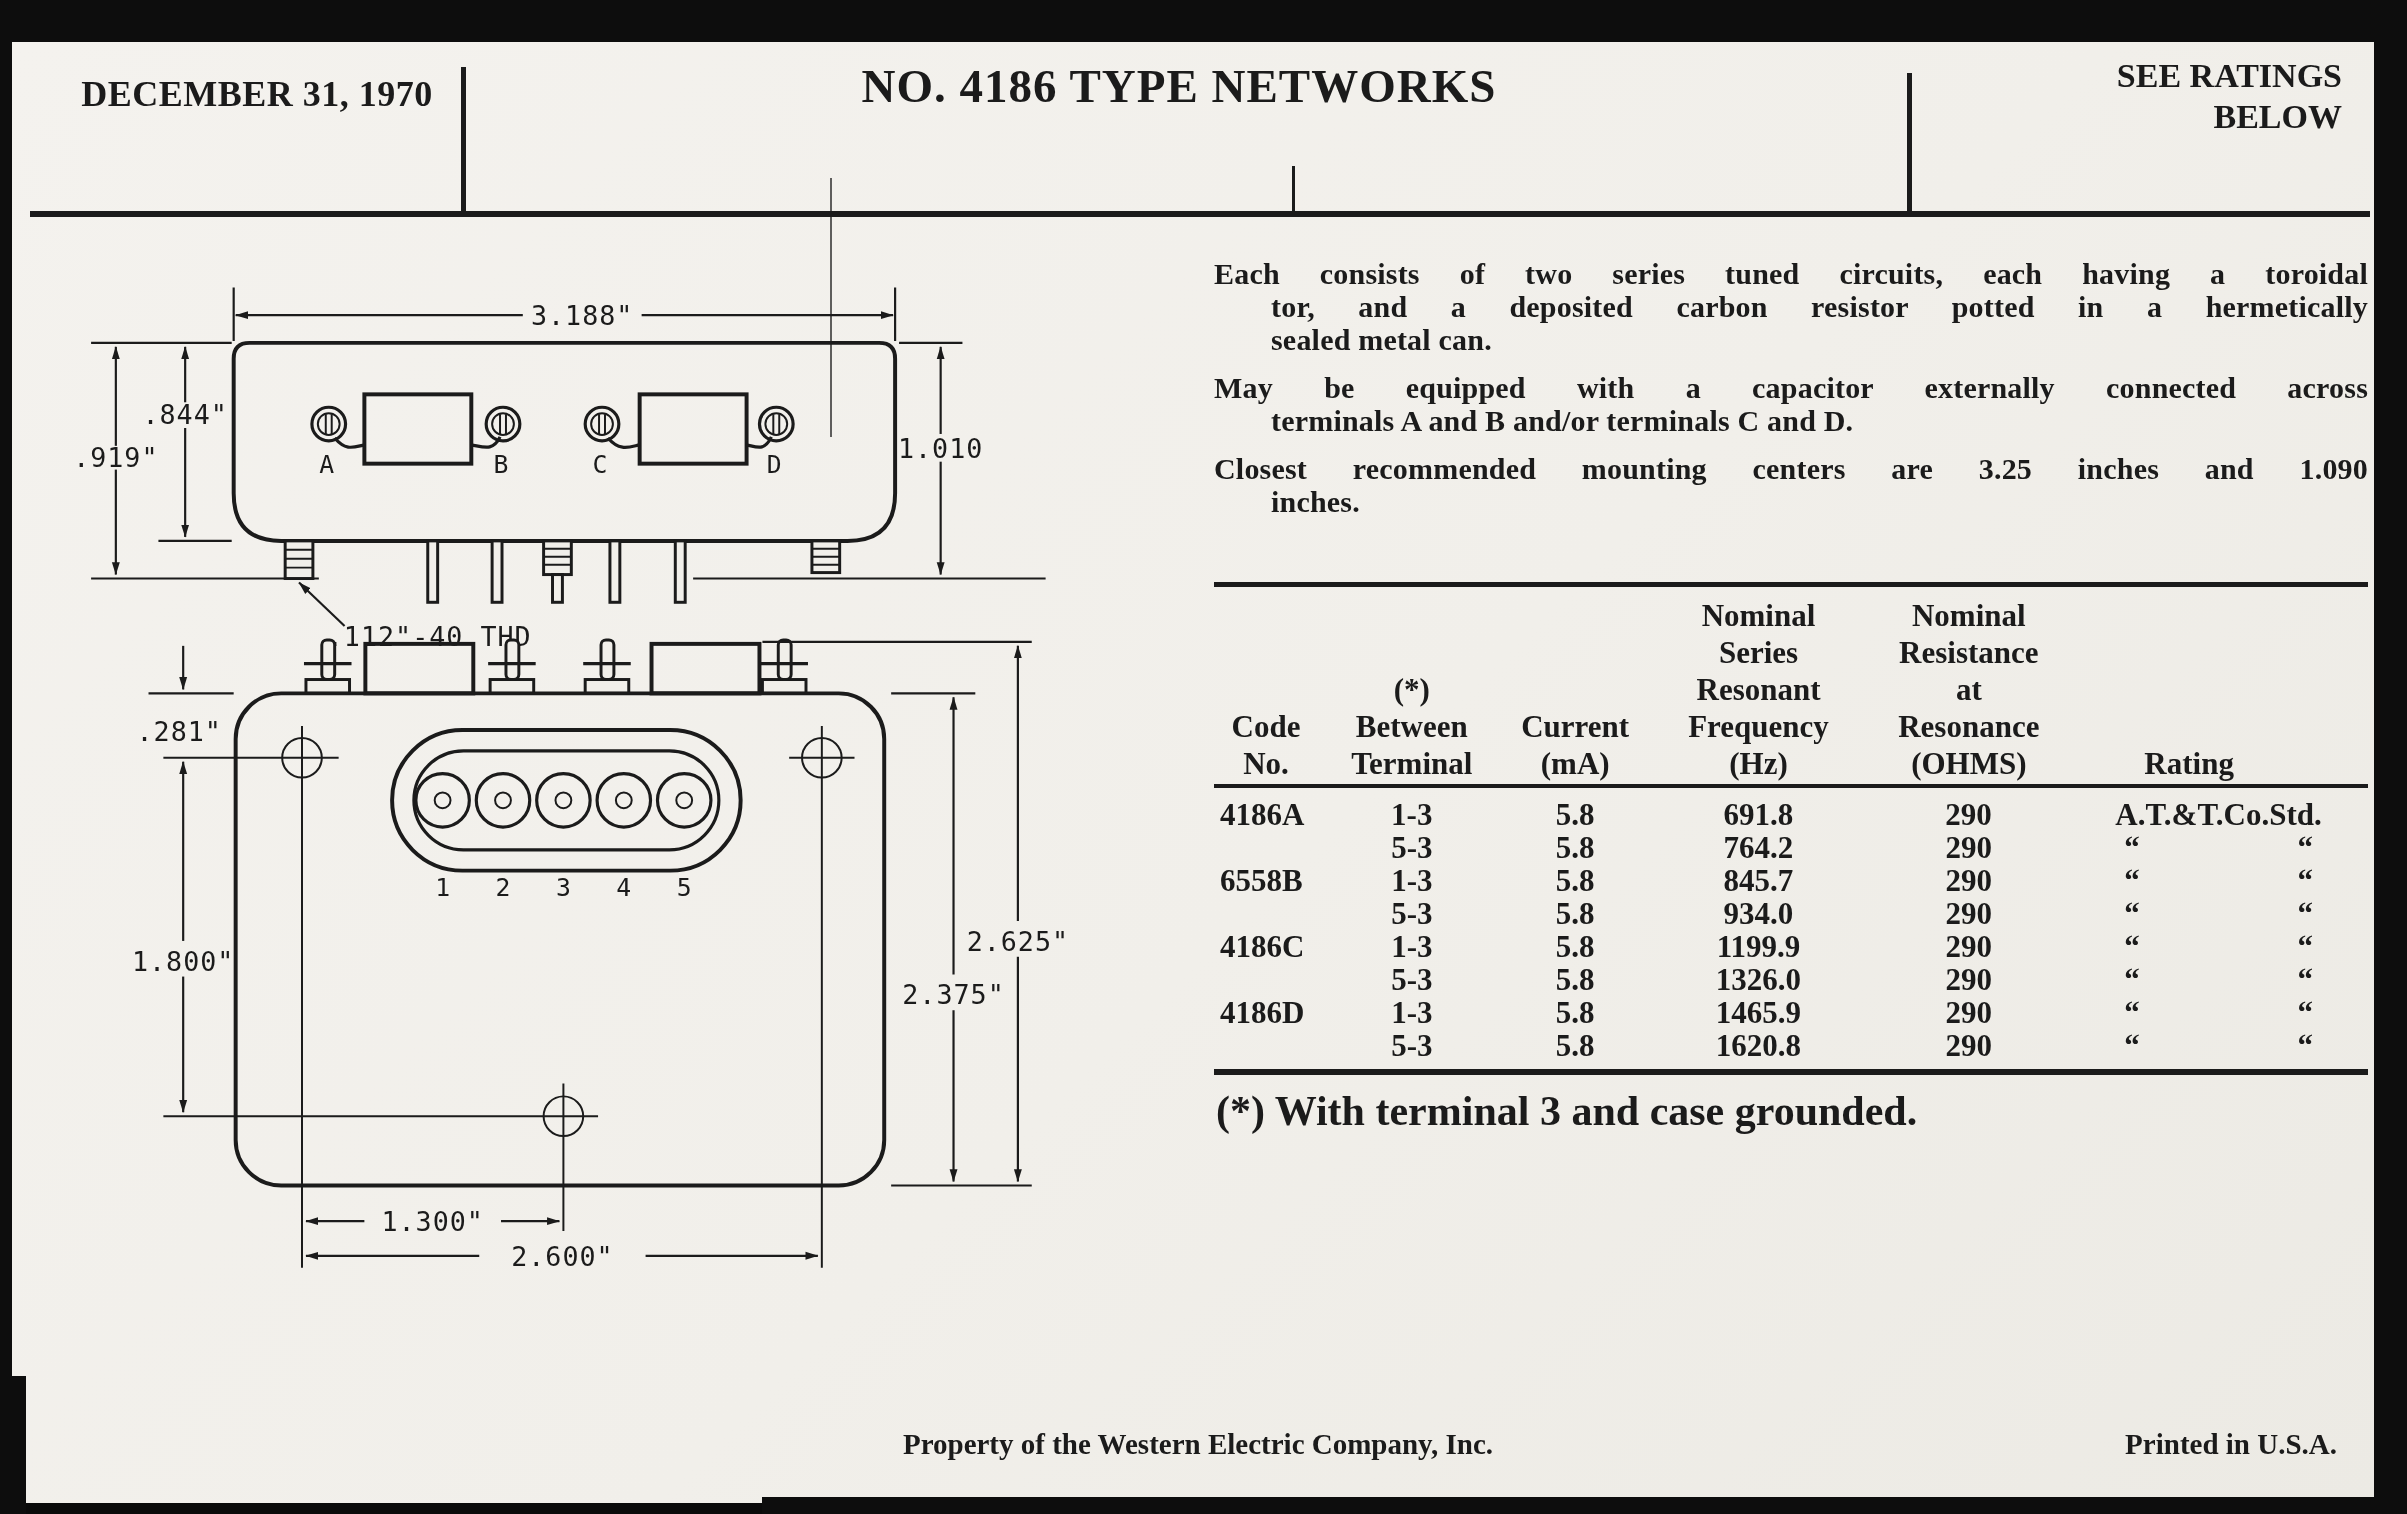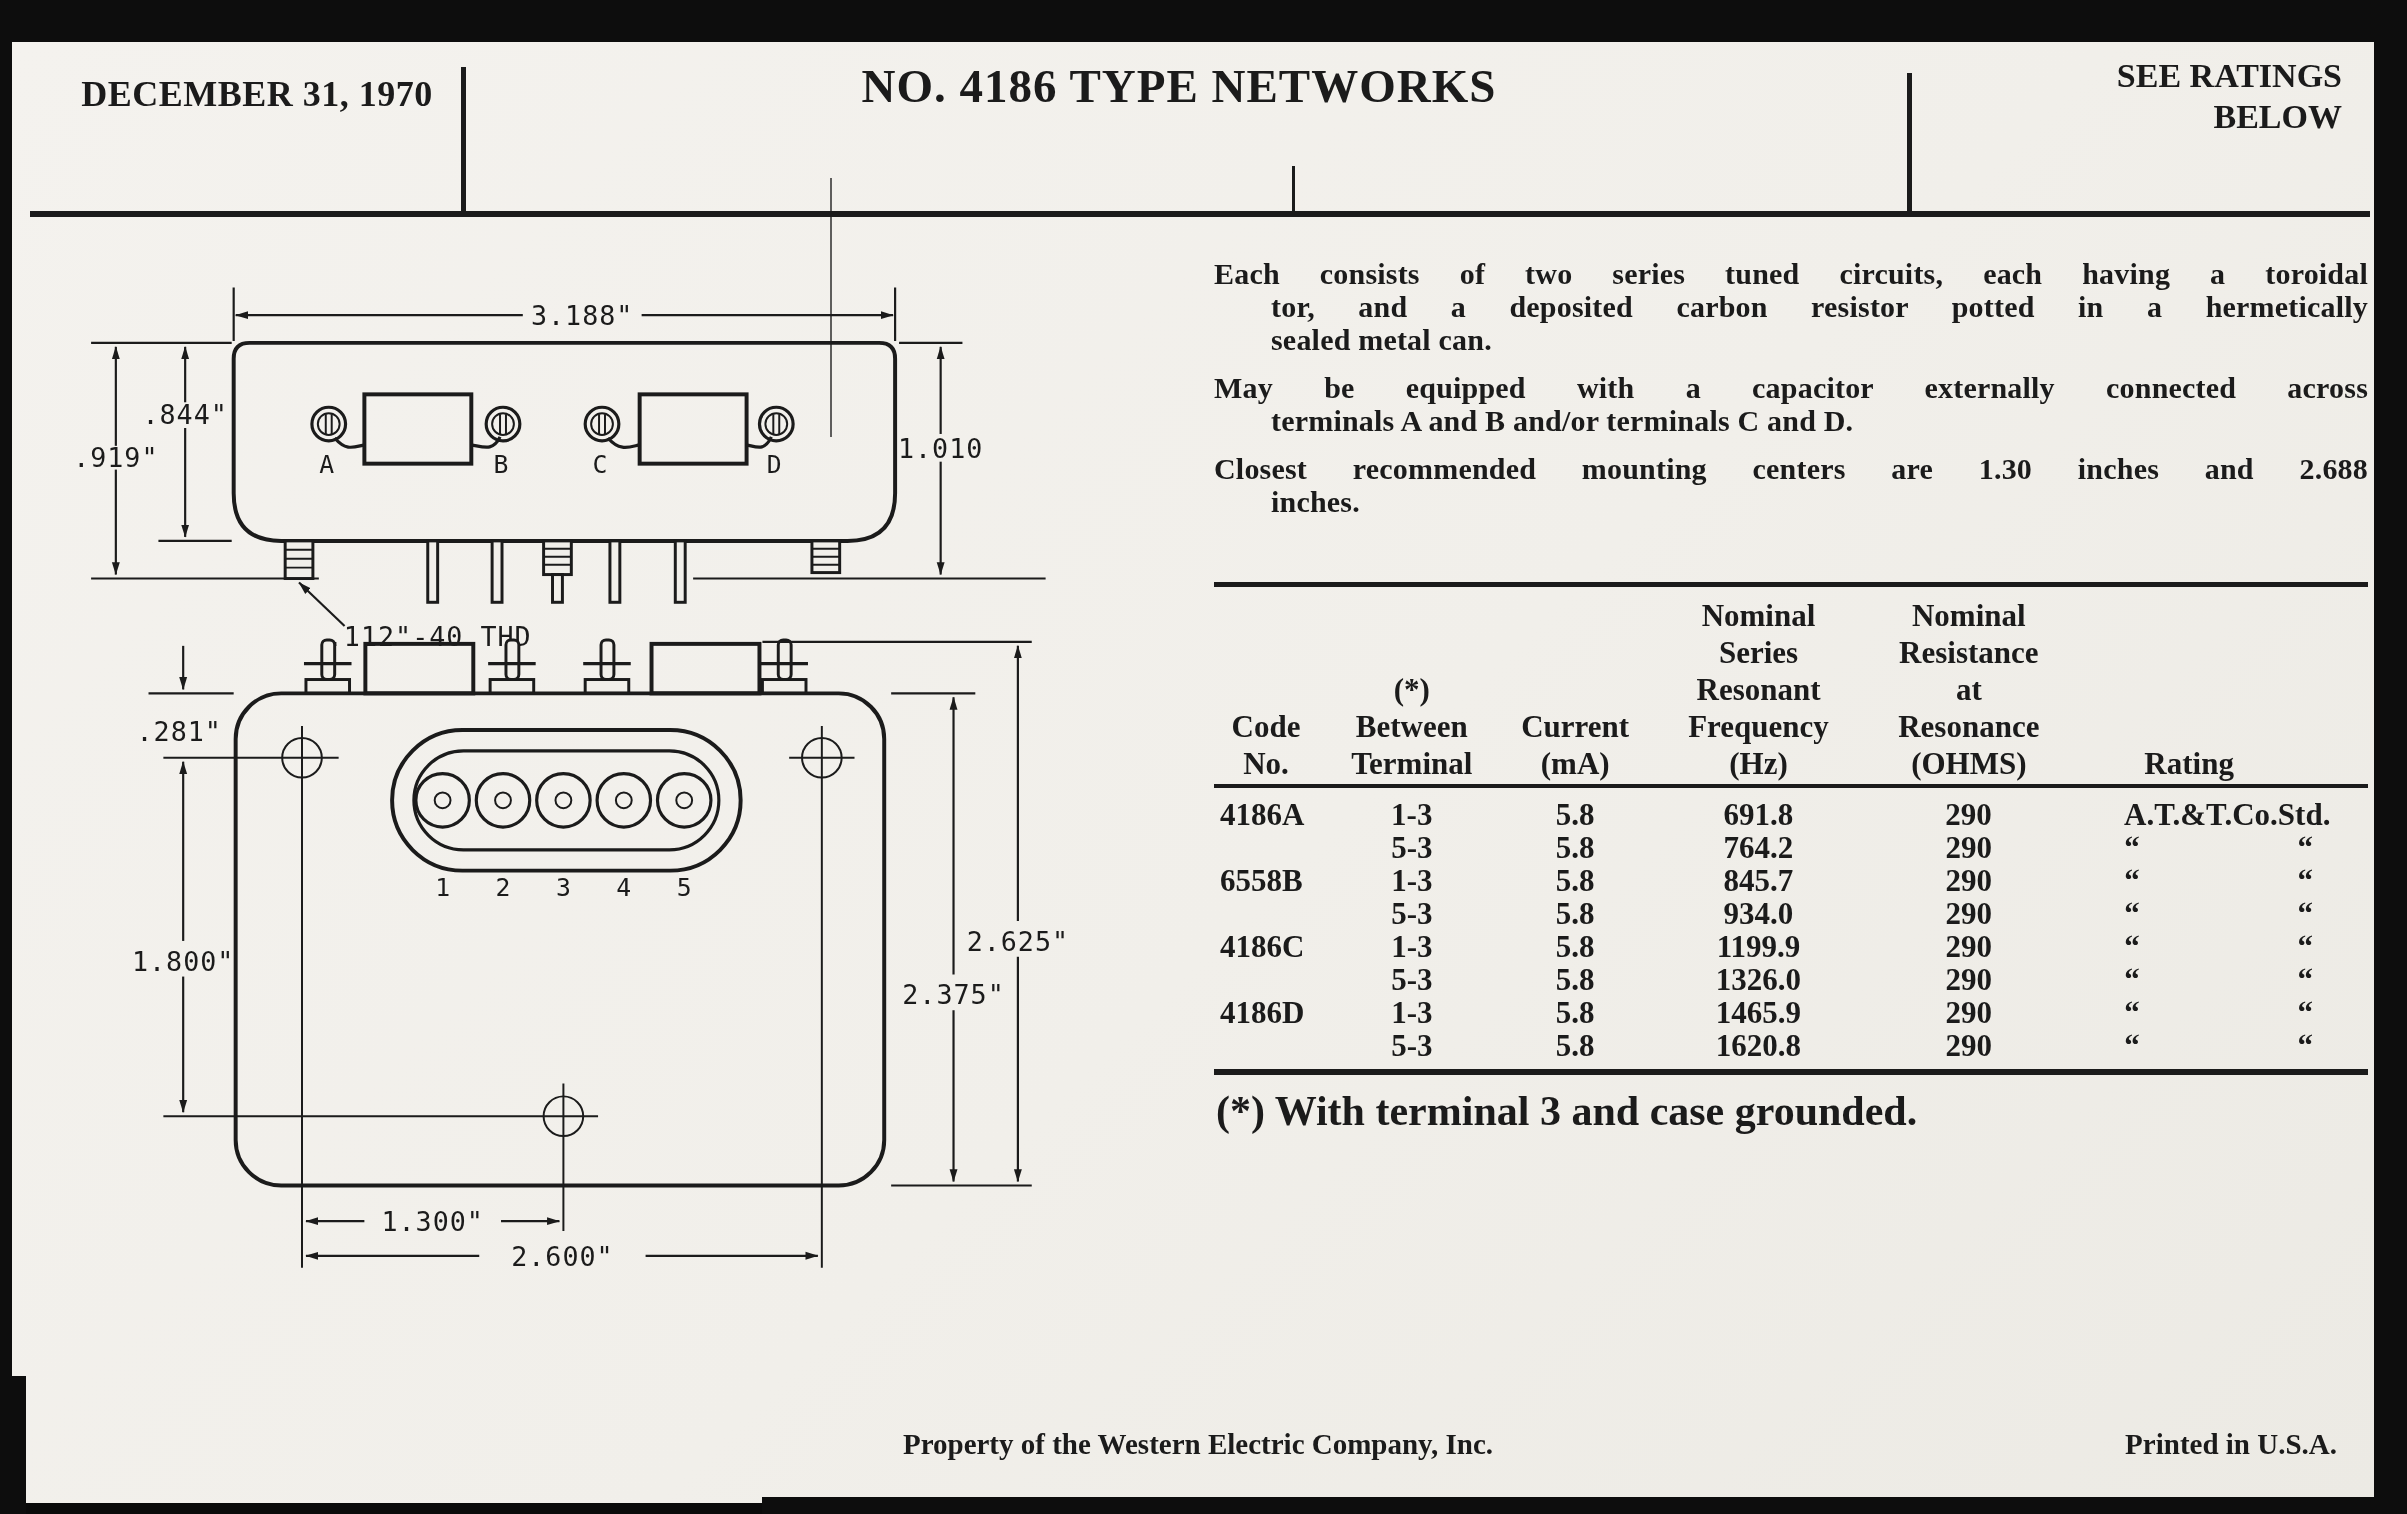--- a/index.html
+++ b/index.html
@@ -48,21 +48,21 @@
          font-size:31px;font-weight:700;}
   .trow{display:flex;height:33px;line-height:33px;}
   .cell{text-align:center;}
   .w0{width:104px;text-align:left;padding-left:6px;box-sizing:border-box;}
   .w1{width:188px;}
   .w2{width:139px;}
   .w3{width:228px;}
   .w4{width:193px;}
   .w5{width:303px;box-sizing:border-box;padding-right:55px;}
   .hcol.w0{text-align:center;padding-left:0;}
-  .ratingcell{display:flex;justify-content:flex-start;padding-left:59px;}
+  .ratingcell{display:flex;justify-content:center;padding-left:59px;}
   .ratingcell .rf{flex:1;text-align:center;}
   .footnote{position:absolute;left:1216px;top:1087px;width:1089px;
             font-size:42px;font-weight:700;}
 
   
   .foot-left{position:absolute;left:693px;top:1428px;width:1010px;text-align:center;
              font-size:29px;font-weight:700;}
   .foot-right{position:absolute;left:2020px;top:1428px;width:317px;text-align:right;
               font-size:29px;font-weight:700;}
 
@@ -273,21 +273,21 @@
     <div class="para">
       <div class="pline">Each consists of two series tuned circuits, each having a toroidal</div>
       <div class="pline cont">tor, and a deposited carbon resistor potted in a hermetically</div>
       <div class="pline cont end">sealed metal can.</div>
     </div>
     <div class="para">
       <div class="pline">May be equipped with a capacitor externally connected across</div>
       <div class="pline cont end">terminals A and B and/or terminals C and D.</div>
     </div>
     <div class="para">
-      <div class="pline">Closest recommended mounting centers are 1.30 inches and 2.688</div>
+      <div class="pline">Closest recommended mounting centers are 3.25 inches and 1.090</div>
       <div class="pline cont end">inches.</div>
     </div>
   </div>
 
   <div class="tline t1"></div>
   <div class="thead">
     <div class="hcol w0">
       <div>Code</div>
       <div>No.</div>
     </div>

